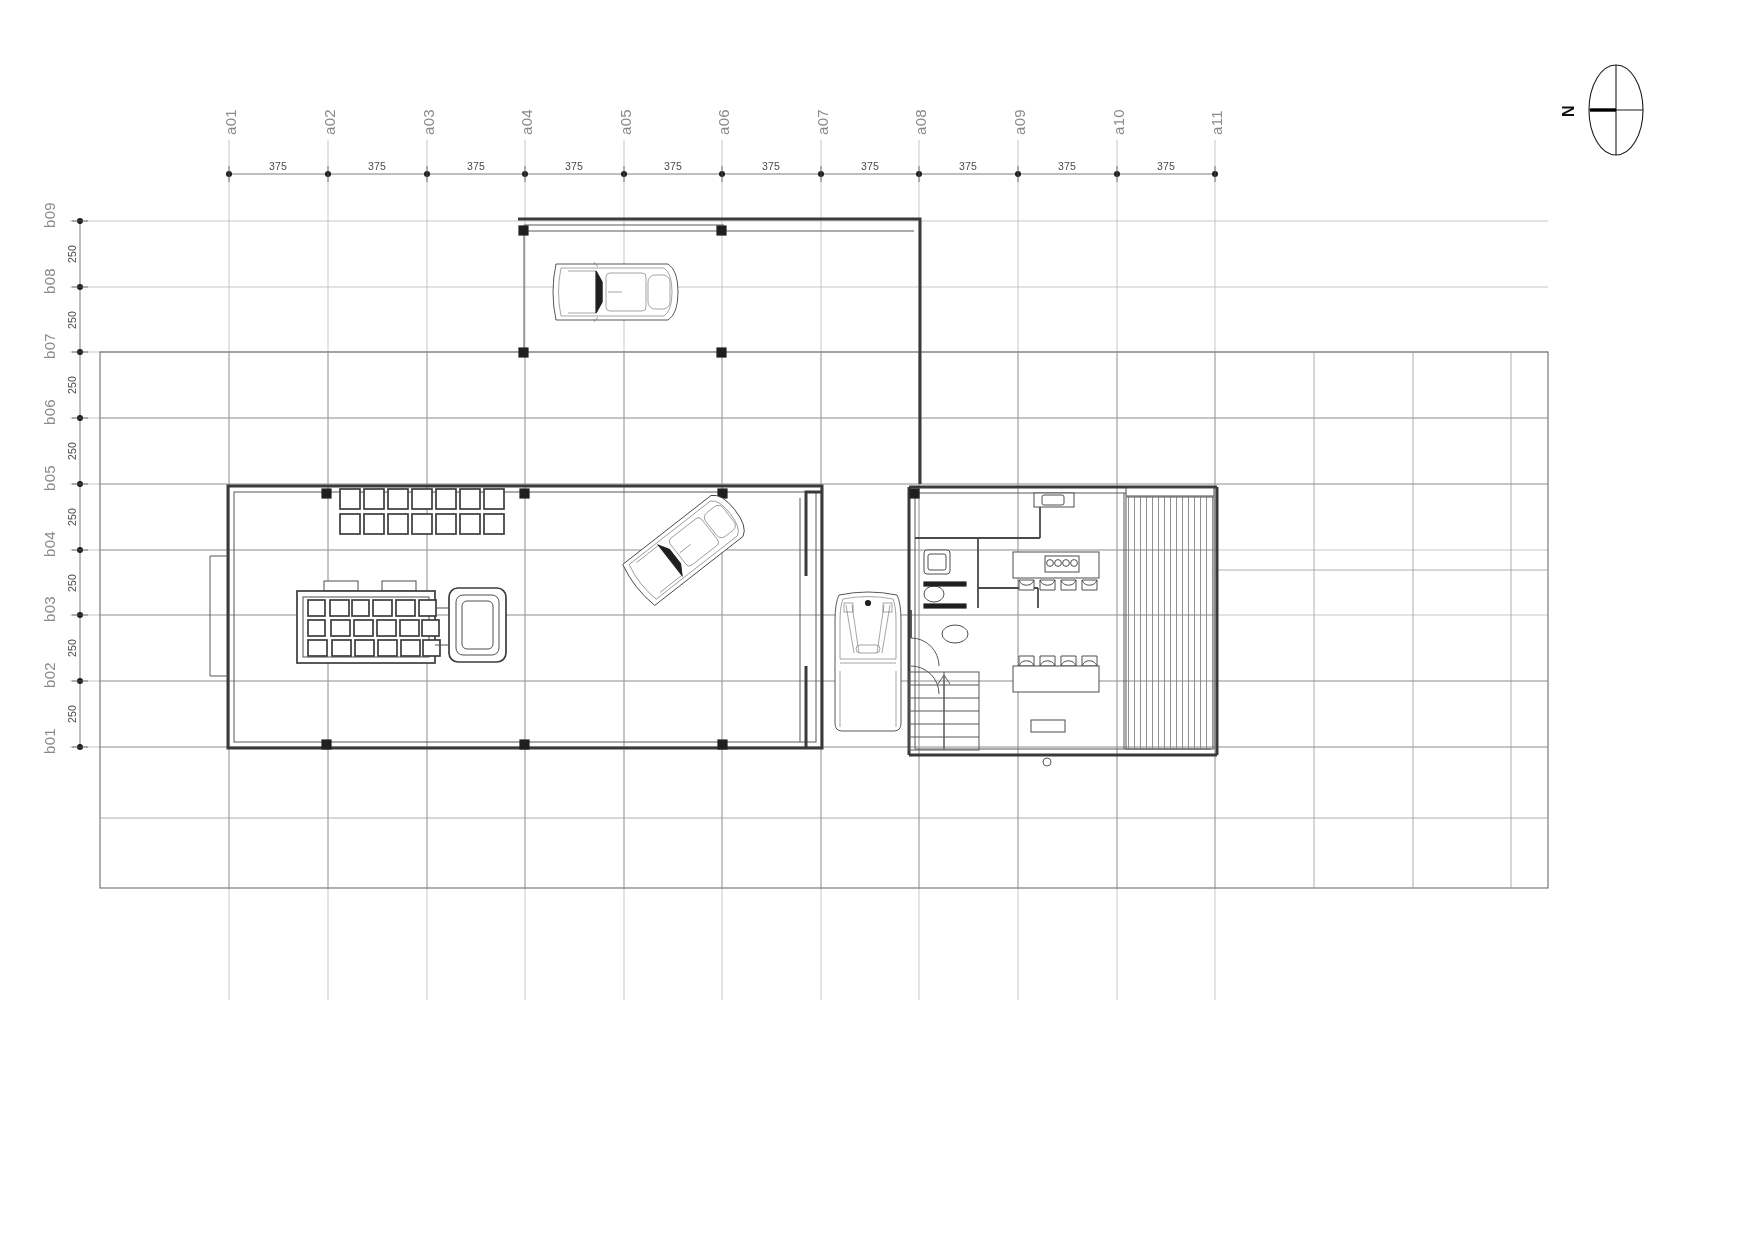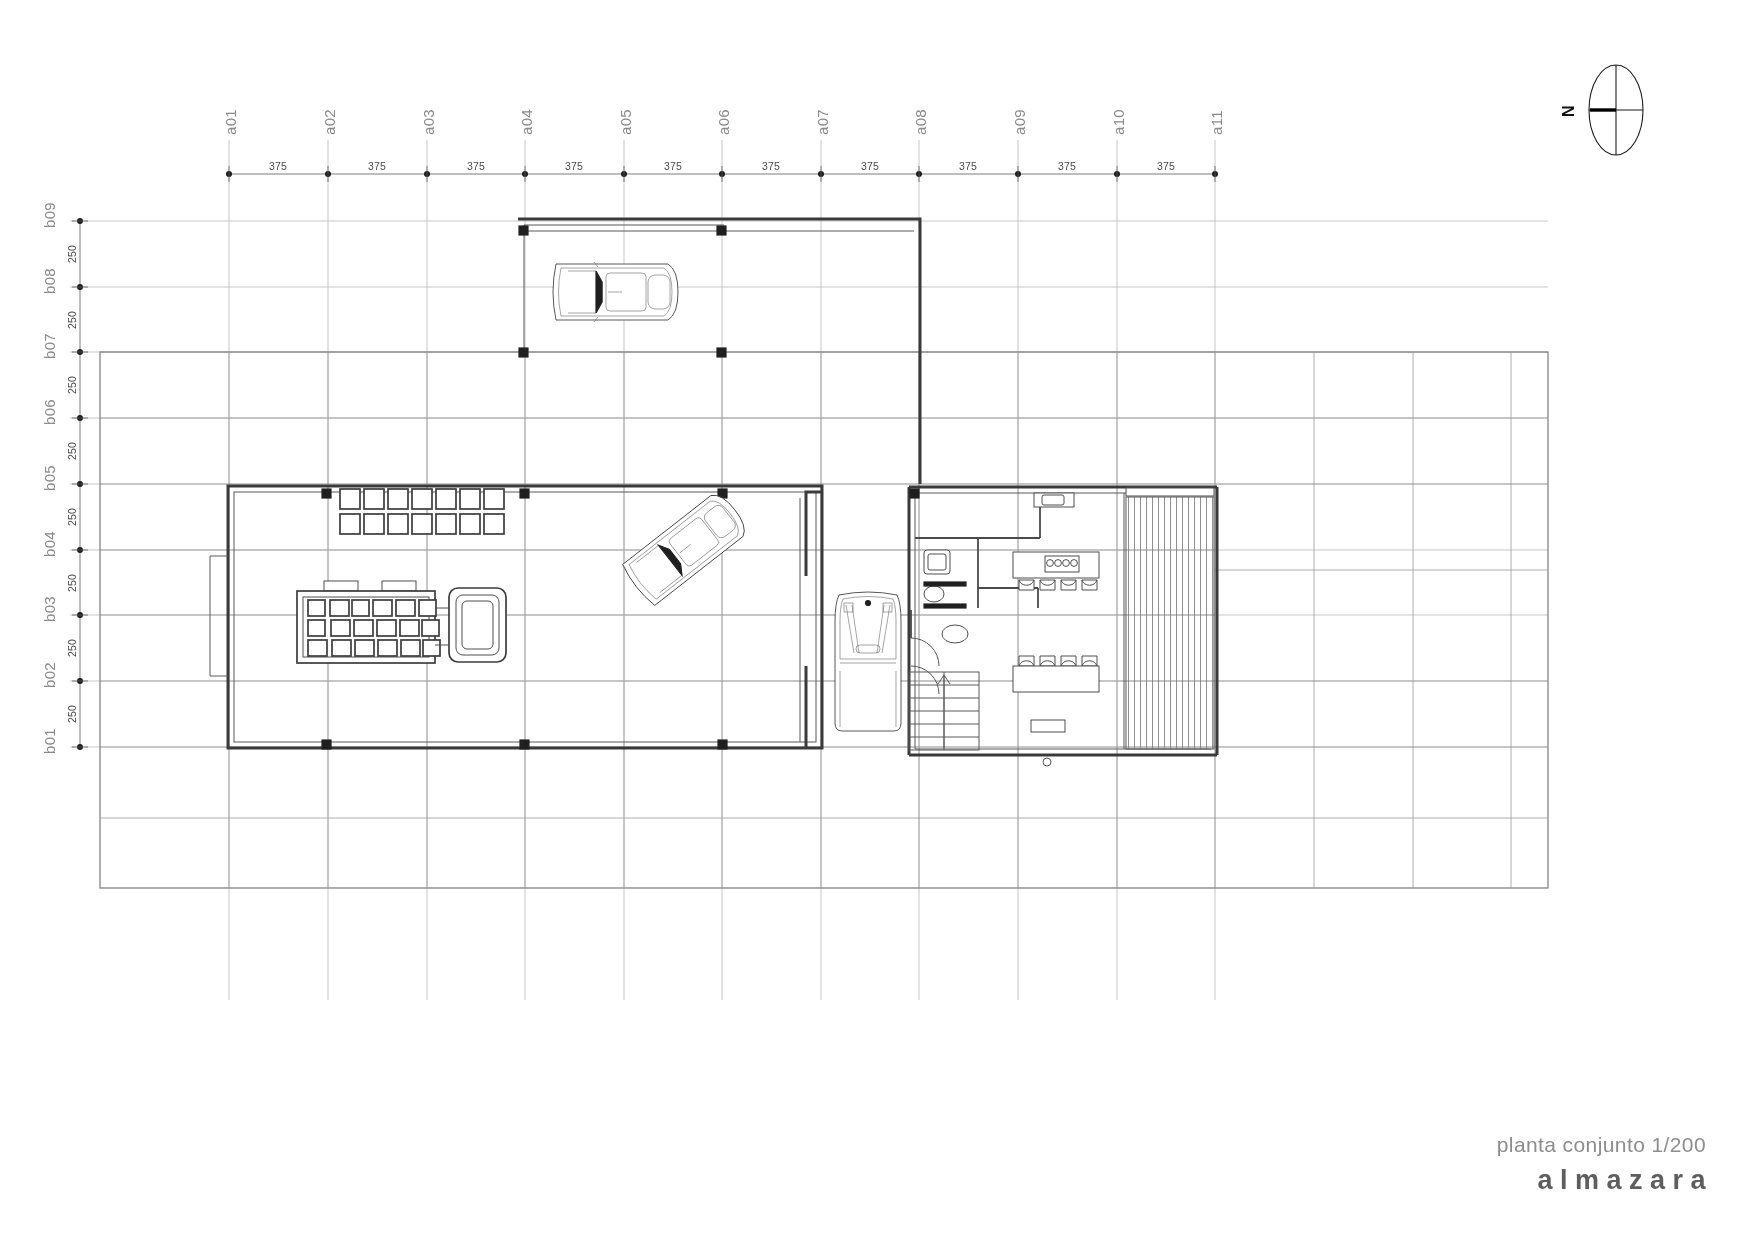--- a/index.html
+++ b/index.html
@@ -431,18 +431,14 @@
     <g>
       <ellipse class="north" cx="1616" cy="110" rx="27" ry="45"></ellipse>
       <line class="north" x1="1616" y1="65" x2="1616" y2="155"></line>
       <line class="north" x1="1589" y1="110" x2="1643" y2="110"></line>
       <line class="north-bar" x1="1590" y1="110" x2="1616" y2="110"></line>
       <text class="northtext" transform="translate(1574,117) rotate(-90)">N</text>
     </g>
 
   </svg>
 
-  <div id="titleblock">
-    <div class="t-sub">planta conjunto 1/200</div>
-    <div class="t-main">almazara</div>
-  </div>
 
 </div>
 
 </body></html>

